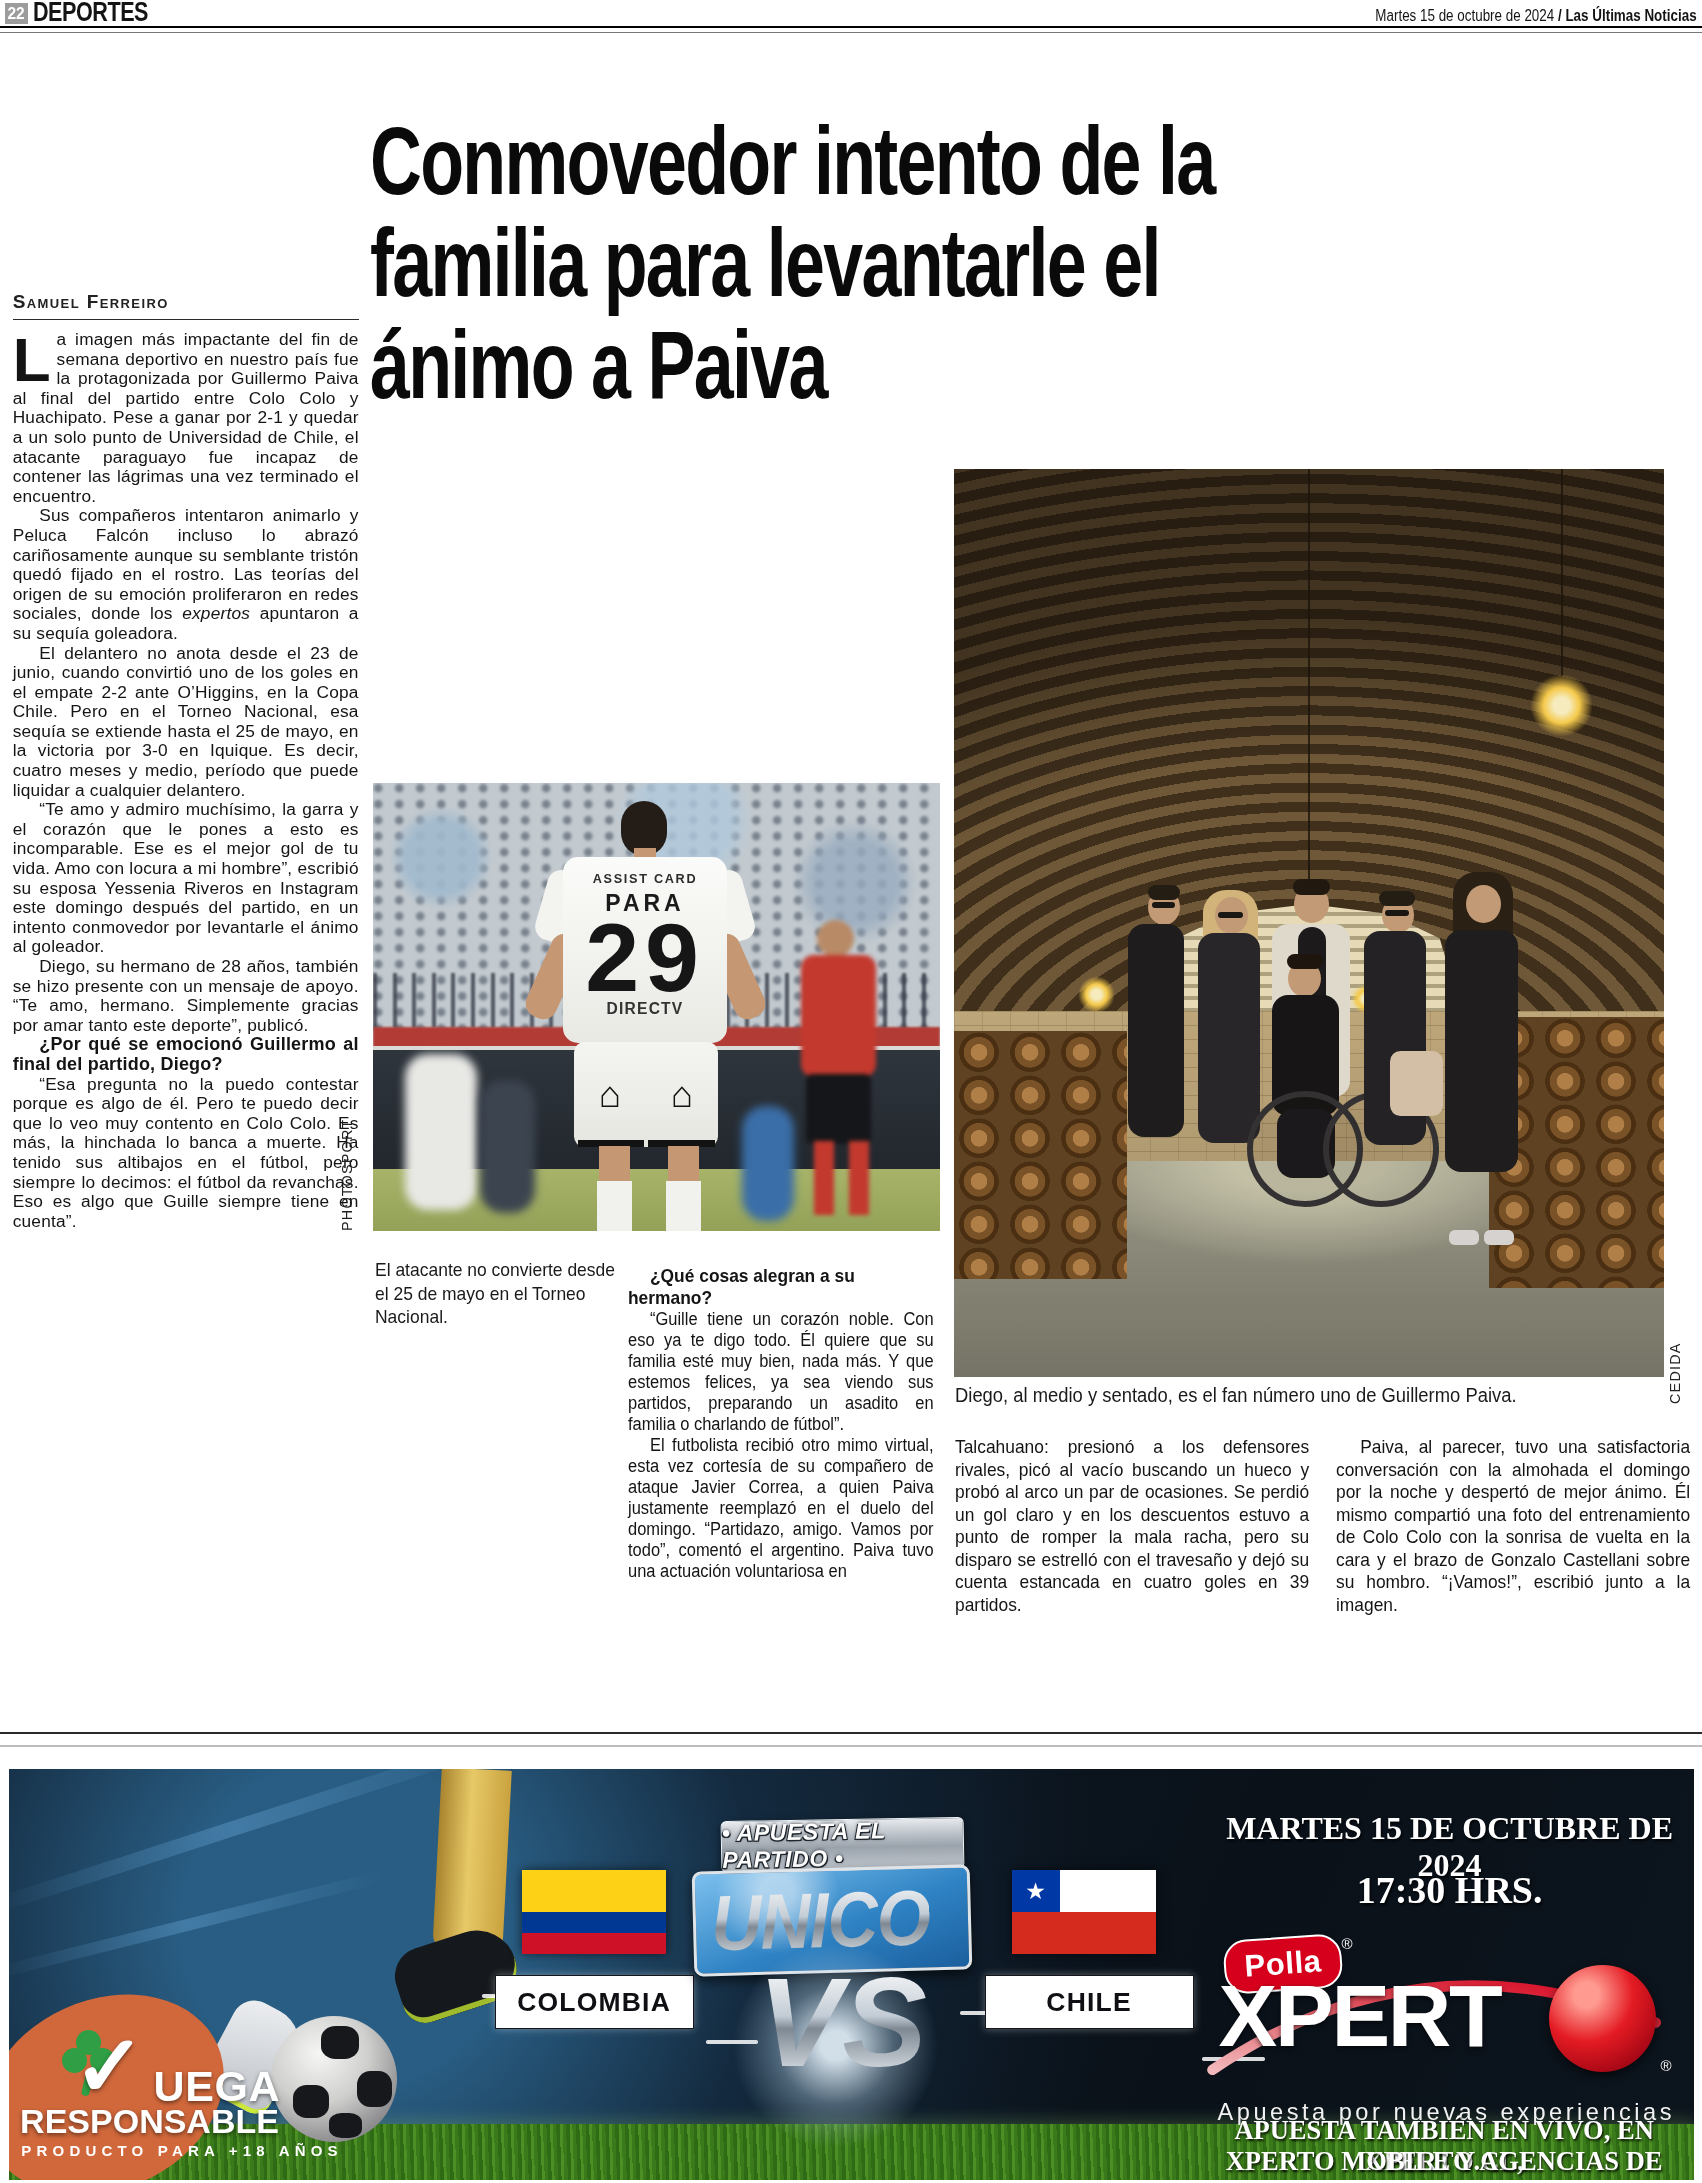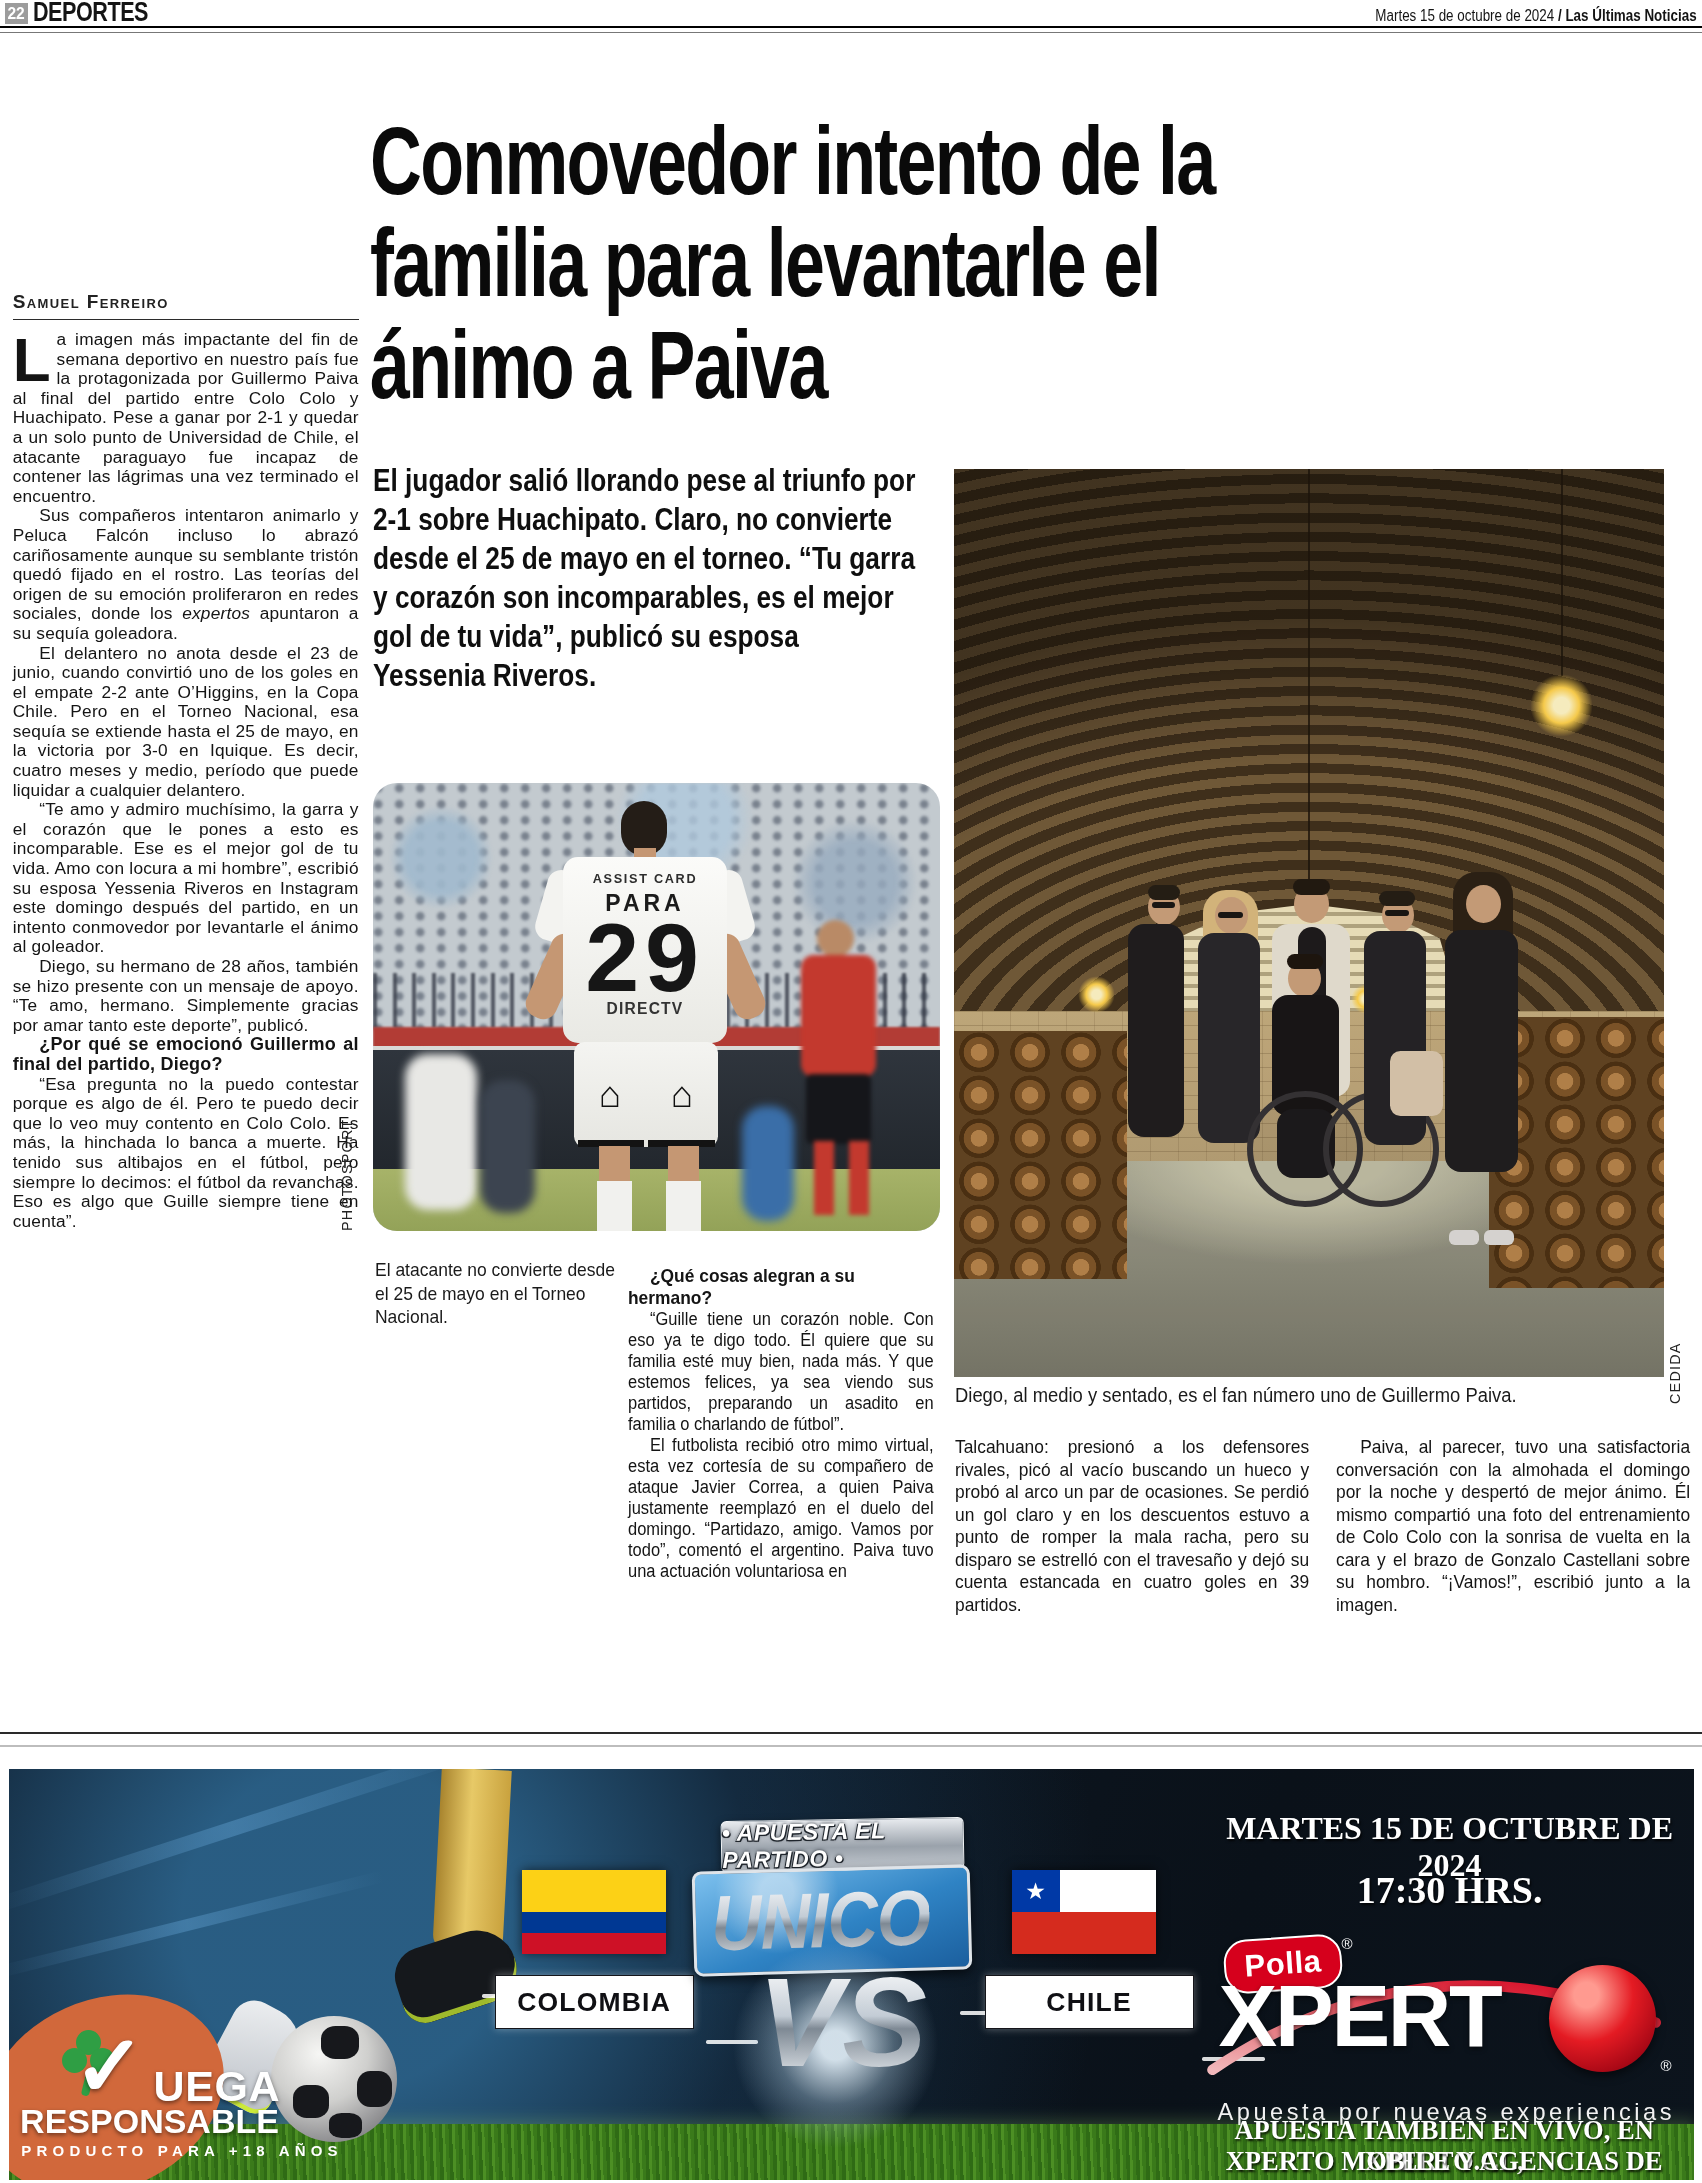--- a/index.html
+++ b/index.html
@@ -168,25 +168,22 @@
   <div class="abs colL" style="left:12.7px;top:330px;width:346px;">
     <p class="first"><span class="dropcap">L</span><span>a imagen más impactante del fin de semana deportivo en nuestro país fue la protagonizada por Guillermo Paiva al final del partido entre Colo Colo y Huachipato. Pese a ganar por 2-1 y quedar a un solo punto de Universidad de Chile, el atacante paraguayo fue incapaz de contener las lágrimas una vez terminado el encuentro.</span></p>
     <p><span>Sus compañeros intentaron animarlo y Peluca Falcón incluso lo abrazó cariñosamente aunque su semblante tristón quedó fijado en el rostro. Las teorías del origen de su emoción proliferaron en redes sociales, donde los </span><i>expertos</i><span> apuntaron a su sequía goleadora.</span></p>
     <p>El delantero no anota desde el 23 de junio, cuando convirtió uno de los goles en el empate 2-2 ante O’Higgins, en la Copa Chile. Pero en el Torneo Nacional, esa sequía se extiende hasta el 25 de mayo, en la victoria por 3-0 en Iquique. Es decir, cuatro meses y medio, período que puede liquidar a cualquier delantero.</p>
     <p>“Te amo y admiro muchísimo, la garra y el corazón que le pones a esto es incomparable. Ese es el mejor gol de tu vida. Amo con locura a mi hombre”, escribió su esposa Yessenia Riveros en Instagram este domingo después del partido, en un intento conmovedor por levantarle el ánimo al goleador.</p>
     <p>Diego, su hermano de 28 años, también se hizo presente con un mensaje de apoyo. “Te amo, hermano. Simplemente gracias por amar tanto este deporte”, publicó.</p>
     <p class="subhead">¿Por qué se emocionó Guillermo al final del partido, Diego?</p>
     <p>“Esa pregunta no la puedo contestar porque es algo de él. Pero te puedo decir que lo veo muy contento en Colo Colo. Es más, la hinchada lo banca a muerte. Ha tenido sus altibajos en el fútbol, pero siempre lo decimos: el fútbol da revanchas. Eso es algo que Guille siempre tiene en cuenta”.</p>
   </div>
 
-  <div class="abs" style="left:373px;top:461px;width:553px;">
-    <div class="sx deck" style="transform:scaleX(.82);width:663px;">El jugador salió llorando pese al triunfo por 2-1 sobre Huachipato. Claro, no convierte desde el 25 de mayo en el torneo. “Tu garra y corazón son incomparables, es el mejor gol de tu vida”, publicó su esposa Yessenia Riveros.</div>
-  </div>
-
-  <div id="photo1" class="abs" style="left:373px;top:783px;width:567px;height:448px;border-radius:24px;">
+
+  <div id="photo1" class="abs" style="left:373px;top:783px;width:567px;height:448px;">
     <div class="crowdTex"></div>
     <div class="fence"></div>
     <div class="redband"></div>
     <div class="whiteline"></div>
     <div class="darkband"></div>
     <div class="pitch"></div>
 
     <div class="blurblob" style="left:32px;top:271px;width:72px;height:156px;background:#e8e8e5;"></div>
     <div class="blurblob" style="left:107px;top:297px;width:55px;height:133px;background:#3c4450;"></div>
     <div class="blurblob" style="left:369px;top:323px;width:52px;height:115px;background:#3a6ea8;"></div>

